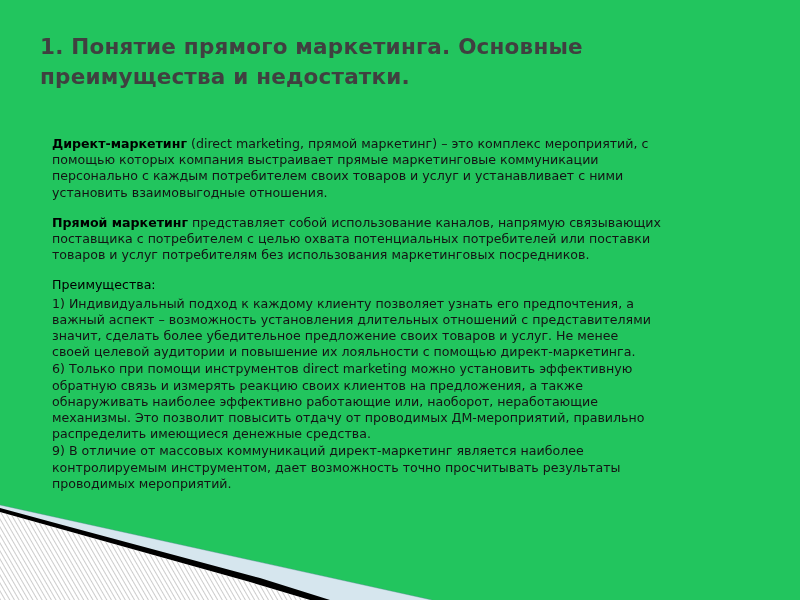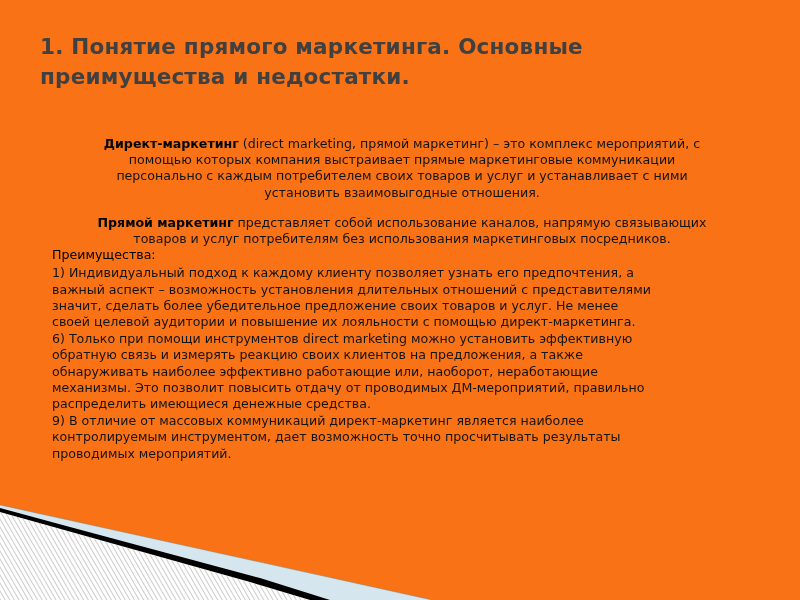--- a/index.html
+++ b/index.html
@@ -12,21 +12,21 @@
     }
     body {
       position: relative;
       font-family: "DejaVu Sans", sans-serif;
       color: #111111;
     }
     .slide {
       position: absolute;
       left: 0; top: 0;
       width: 800px; height: 600px;
-      background: #f97316;
+      background: #22c55e;
     }
     .title {
       position: absolute;
       left: 40px;
       top: 32px;
       width: 720px;
       margin: 0;
       font-family: "DejaVu Sans", sans-serif;
       font-weight: bold;
       font-size: 21.5px;
@@ -40,25 +40,24 @@
       top: 136px;
       width: 700px;
       font-size: 12.6px;
       line-height: 16.2px;
       color: #141414;
     }
     .para {
       margin: 0;
       padding-left: 11px;
       text-indent: -11px;
-      text-align: center;
     }
     .para b { color: #000; }
     .p1 { margin-bottom: 14px; }
-    .p2 { }
+    .p2 { margin-bottom: 14px; }
     .adv-heading {
       margin: 0 0 2px 0;
       font-weight: normal;
       color: #000;
     }
     .adv-item {
       margin: 0 0 1px 0;
       padding-left: 11px;
       text-indent: -11px;
     }
@@ -86,20 +85,21 @@
 
     <p class="para p1">
       <span class="line"><b>Директ-маркетинг</b><span> (direct marketing, прямой маркетинг) – это комплекс мероприятий, с</span></span>
       <span class="line">помощью которых компания выстраивает прямые маркетинговые коммуникации</span>
       <span class="line">персонально с каждым потребителем своих товаров и услуг и устанавливает с ними</span>
       <span class="line">установить взаимовыгодные отношения.</span>
     </p>
 
     <p class="para p2">
       <span class="line"><b>Прямой маркетинг</b><span> представляет собой использование каналов, напрямую связывающих</span></span>
+      <span class="line">поставщика с потребителем с целью охвата потенциальных потребителей или поставки</span>
       <span class="line">товаров и услуг потребителям без использования маркетинговых посредников.</span>
     </p>
 
     <p class="adv-heading">Преимущества:</p>
 
     <div>
       <p class="adv-item">
         <span class="line">1) Индивидуальный подход к каждому клиенту позволяет узнать его предпочтения, а</span>
         <span class="line">важный аспект – возможность установления длительных отношений с представителями</span>
         <span class="line">значит, сделать более убедительное предложение своих товаров и услуг. Не менее</span>

